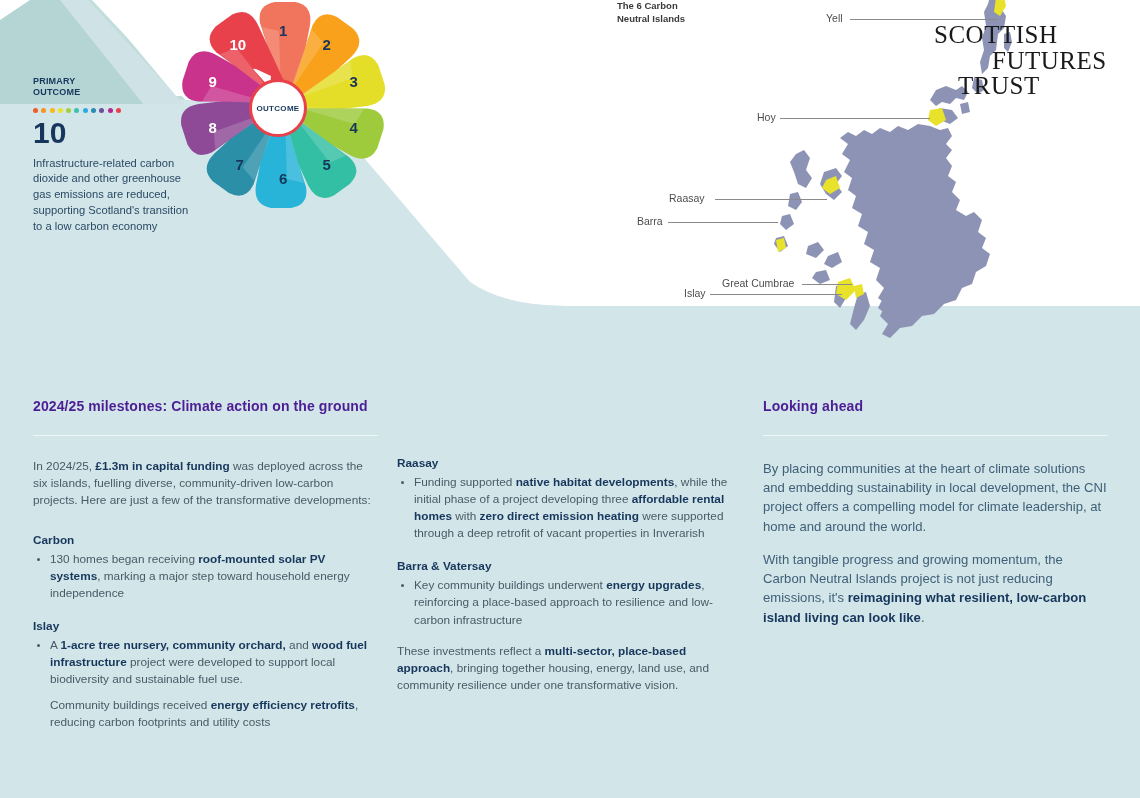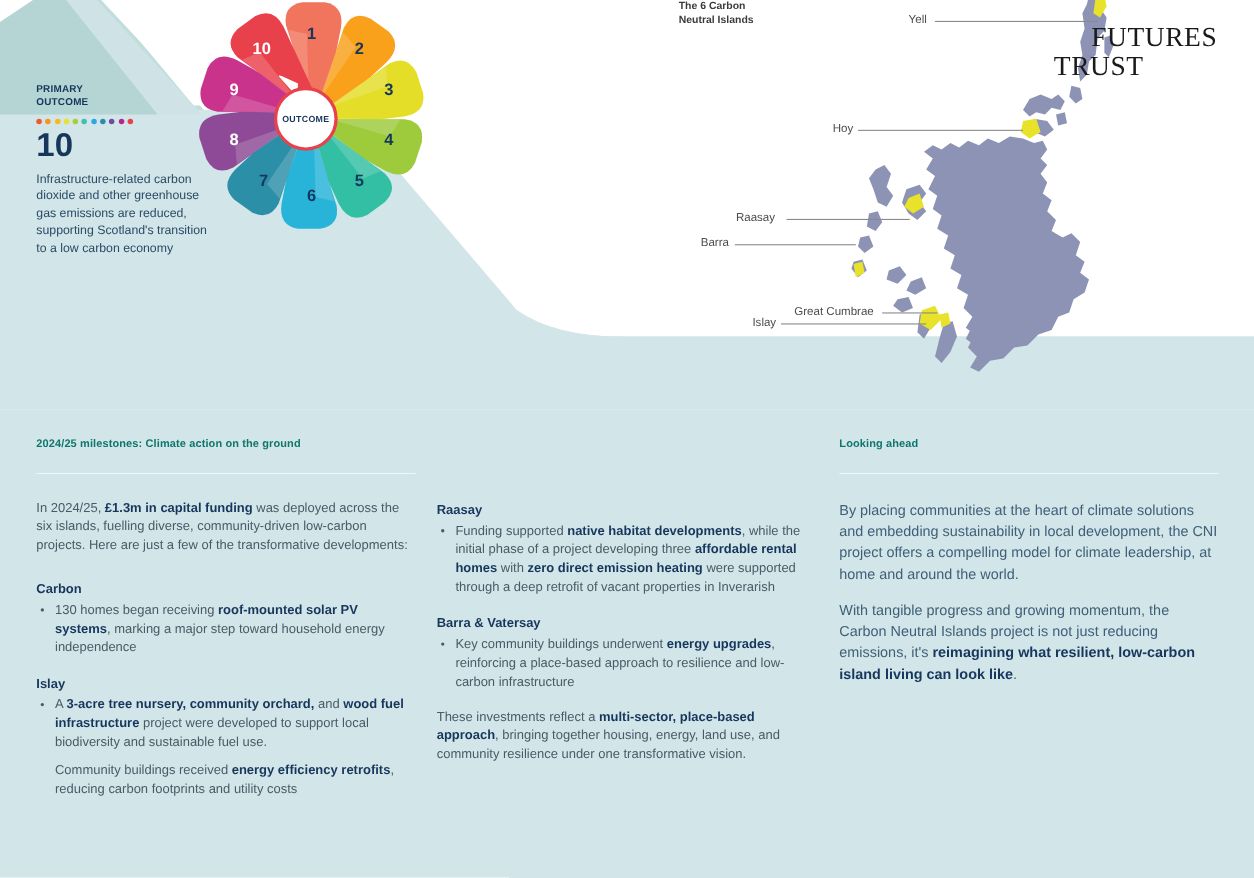--- a/index.html
+++ b/index.html
@@ -83,21 +83,21 @@
   
   .body-section{
     position:absolute;left:0;top:372px;width:1140px;height:426px;background:#d2e5e8;
   }
   .col{position:absolute;top:0;}
   .col-left{left:33px;width:345px;}
   .col-mid{left:397px;width:345px;}
   .col-right{left:763px;width:345px;}
 
   .sec-head{
-    font-size:10px;font-weight:bold;color:#0f766e;margin:26px 0 0 0;letter-spacing:.1px;
+    font-size:14px;font-weight:bold;color:#4c1d95;margin:26px 0 0 0;letter-spacing:.1px;
   }
   .sec-rule{height:1px;background:#eef6f7;margin-top:21px;}
 
   .body-text{
     font-size:11.8px;line-height:1.46;color:#4a5a66;margin-top:22px;
   }
   .body-text.rt{color:#3f5f78;font-size:13.1px;line-height:1.47;margin-top:23px;}
   .body-text.rt + .body-text.rt{margin-top:14px;}
   .body-text b{color:#17365c;}
   .body-text.rt b{color:#17365c;}
@@ -302,41 +302,42 @@
     </div>
 
     <div class="map-label" style="left:826px; top:12px;">Yell</div>
     <div class="map-label" style="left:757px; top:111px;">Hoy</div>
     <div class="map-label" style="left:669px; top:192px;">Raasay</div>
     <div class="map-label" style="left:637px; top:215px;">Barra</div>
     <div class="map-label" style="left:722px; top:277px;">Great Cumbrae</div>
     <div class="map-label" style="left:684px; top:287px;">Islay</div>
 
     <div class="sft-logo">
+      <div class="sft-line sft-l1">SCOTTISH</div>
       <div class="sft-line sft-l2">FUTURES</div>
       <div class="sft-line sft-l3">TRUST</div>
     </div>
   </div>
 
   <div class="body-section">
 
     <div class="col col-left">
       <div class="sec-head">2024/25 milestones: Climate action on the ground</div>
       <div class="sec-rule"></div>
 
       <div class="body-text"><span>In 2024/25, </span><b>£1.3m in capital funding</b><span> was deployed across the six islands, fuelling diverse, community-driven low-carbon projects. Here are just a few of the transformative developments:</span></div>
 
       <div class="sub-head mt-lg">Carbon</div>
       <ul class="bullets">
         <li><span>130 homes began receiving </span><b>roof-mounted solar PV systems</b><span>, marking a major step toward household energy independence</span></li>
       </ul>
 
       <div class="sub-head">Islay</div>
       <ul class="bullets">
-        <li><span>A </span><b>3-acre tree nursery, community orchard,</b><span> and </span><b>wood fuel infrastructure</b><span> project were developed to support local biodiversity and sustainable fuel use.</span></li>
+        <li><span>A </span><b>1-acre tree nursery, community orchard,</b><span> and </span><b>wood fuel infrastructure</b><span> project were developed to support local biodiversity and sustainable fuel use.</span></li>
       </ul>
       <div class="sub-para"><span>Community buildings received </span><b>energy efficiency retrofits</b><span>, reducing carbon footprints and utility costs</span></div>
     </div>
 
     <div class="col col-mid">
       <div class="sub-head" style="margin-top:84px;">Raasay</div>
       <ul class="bullets">
         <li><span>Funding supported </span><b>native habitat developments</b><span>, while the initial phase of a project developing three </span><b>affordable rental homes</b><span> with </span><b>zero direct emission heating</b><span> were supported through a deep retrofit of vacant properties in Inverarish</span></li>
       </ul>
 

